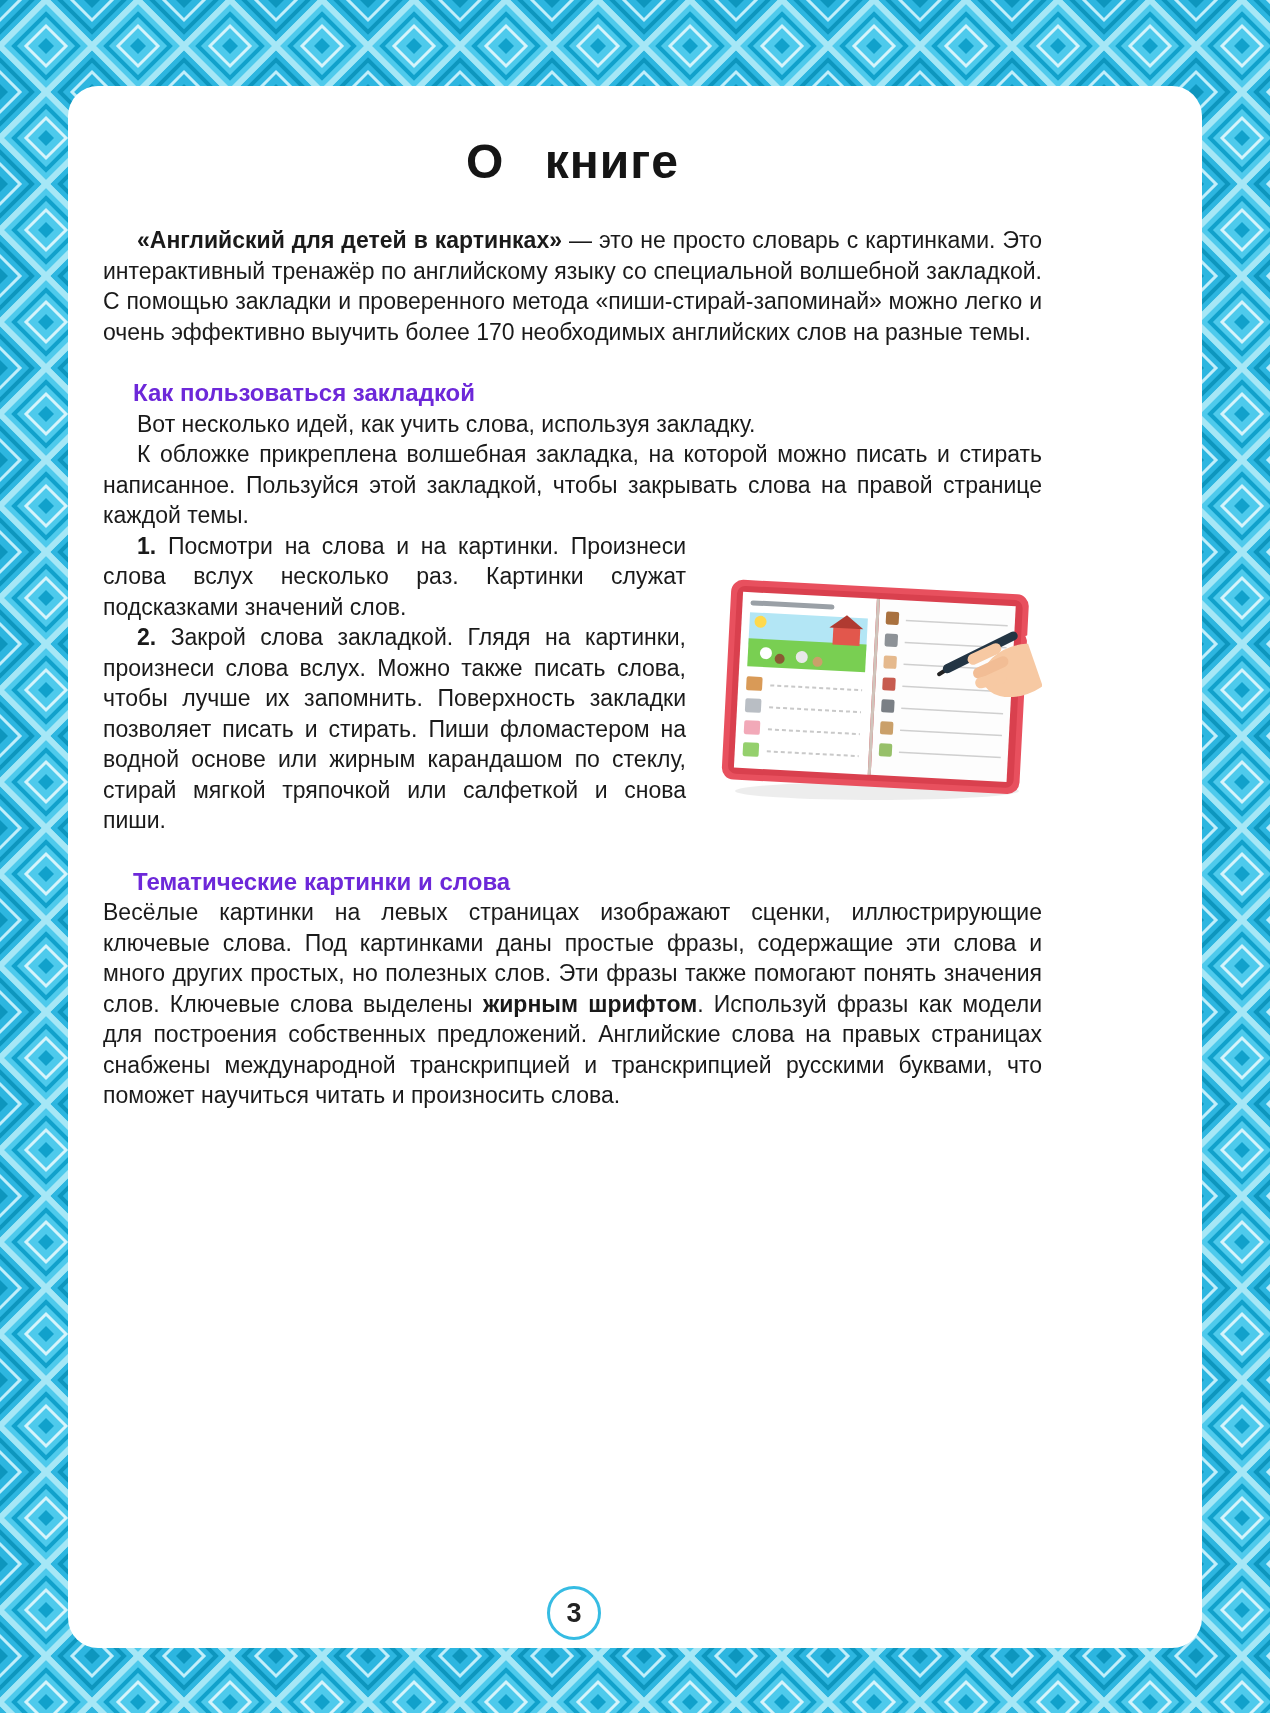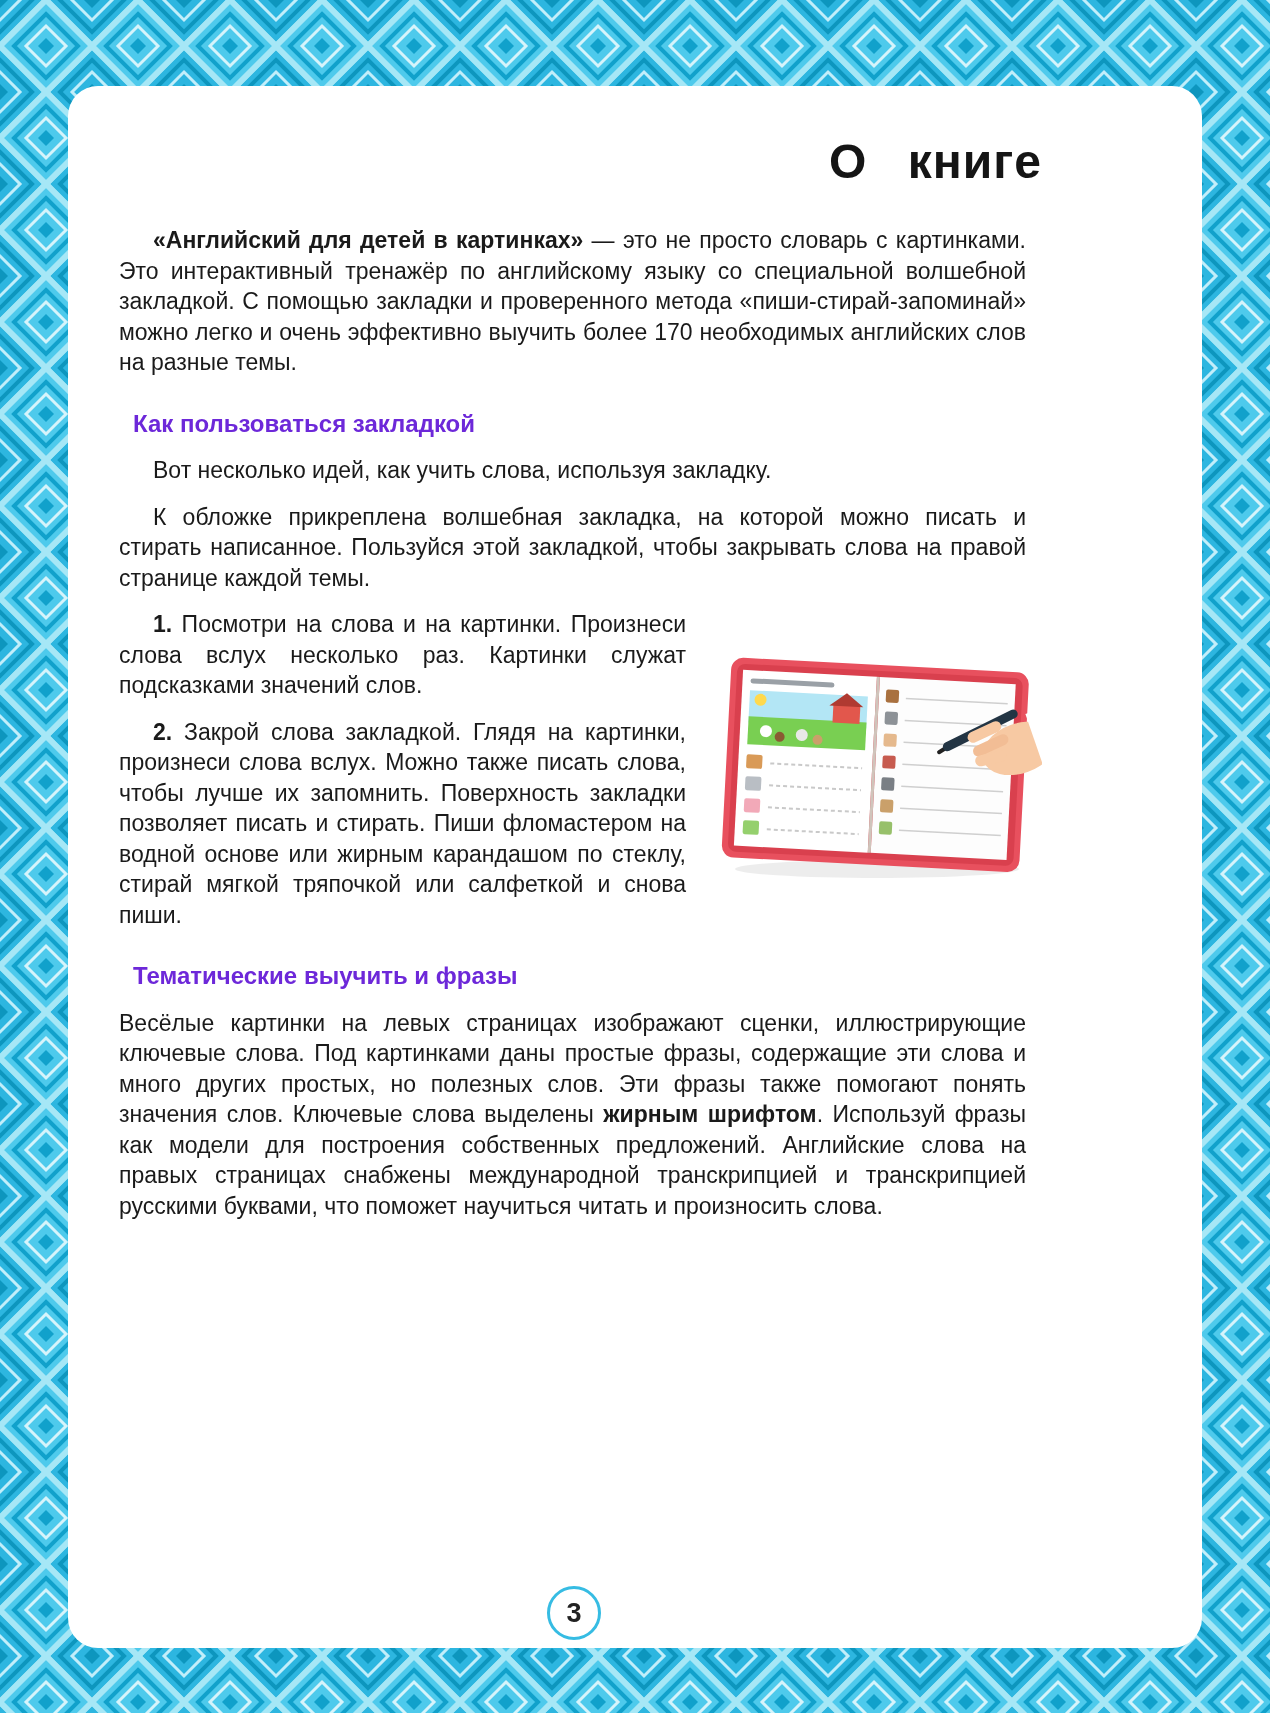--- a/index.html
+++ b/index.html
@@ -7,26 +7,26 @@
     width:1270px;height:1713px;position:relative;overflow:hidden;
     font-family:"Liberation Sans", sans-serif;background:#35bbe2;
   }
   .bg{position:absolute;left:0;top:0;z-index:0;}
   .card{
     position:absolute;left:68px;top:86px;width:1134px;height:1562px;
     background:#ffffff;border-radius:30px;box-sizing:border-box;
     padding:30px 160px 0 35px;z-index:1;
   }
   .title{
-    text-align:right;font-size:48px;font-weight:bold;color:#151515;
+    text-align:center;font-size:48px;font-weight:bold;color:#151515;
     letter-spacing:1px;word-spacing:26px;margin:18px 0 36px 0;
   }
   .para{
     font-size:23px;line-height:30.5px;color:#1a1a1a;
-    text-align:justify;margin:16px;
+    text-align:justify;margin:0;
   }
   .indent{text-indent:34px;}
   .sec-heading{
     font-size:24px;line-height:30.5px;font-weight:bold;color:#6d28d9;
     margin:31px 0 0 30px;
   }
   .illu{
     float:right;width:330px;height:245px;
     margin:40px 0 6px 26px;
   }
@@ -132,21 +132,21 @@
           <rect x="258" y="85" width="38" height="11" rx="5.5" fill="#f2bd95" transform="rotate(-28 277 90)"></rect>
           <rect x="262" y="98" width="32" height="11" rx="5.5" fill="#f7c9a3" transform="rotate(-16 278 103)"></rect>
           <rect x="322" y="52" width="16" height="66" fill="#ffffff" transform="rotate(-22 330 85)"></rect>
         </g>
       </svg>
     </div>
     <p class="para indent"><b>1.</b> <span>Посмотри на слова и на картинки. Произнеси слова вслух несколько раз. Картинки служат подсказками значений слов.</span></p>
     <p class="para indent"><b>2.</b> <span>Закрой слова закладкой. Глядя на картинки, произнеси слова вслух. Можно также писать слова, чтобы лучше их запомнить. Поверхность закладки позволяет писать и стирать. Пиши фломастером на водной основе или жирным карандашом по стеклу, стирай мягкой тряпочкой или салфеткой и снова пиши.</span></p>
   </div>
 
-  <h2 class="sec-heading clear">Тематические выучить и фразы</h2>
+  <h2 class="sec-heading clear">Тематические картинки и слова</h2>
   <p class="para"><span>Весёлые картинки на левых страницах изображают сценки, иллюстрирующие ключевые слова. Под картинками даны простые фразы, содержащие эти слова и много других простых, но полезных слов. Эти фразы также помогают понять значения слов. Ключевые слова выделены </span><b>жирным шрифтом</b><span>. Используй фразы как модели для построения собственных предложений. Английские слова на правых страницах снабжены международной транскрипцией и транскрипцией русскими буквами, что поможет научиться читать и произносить слова.</span></p>
 
 
   <div class="page-num">
     <span>3</span>
   </div>
 
 </div>
 
 </body></html>

